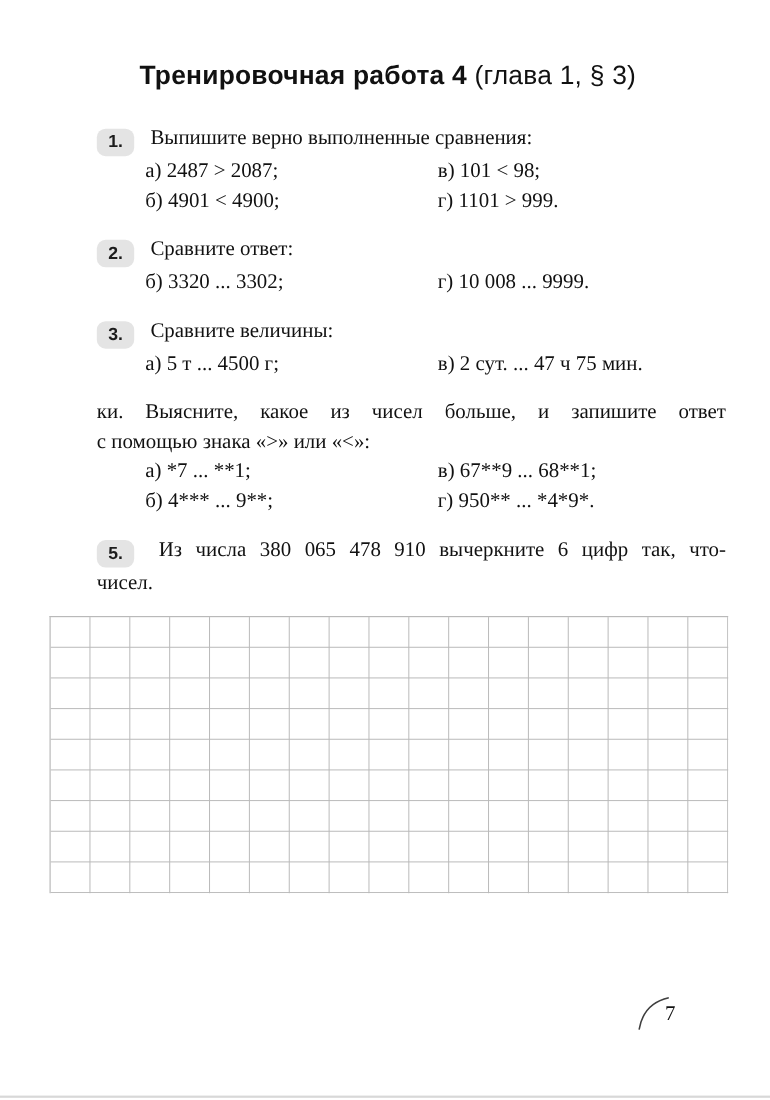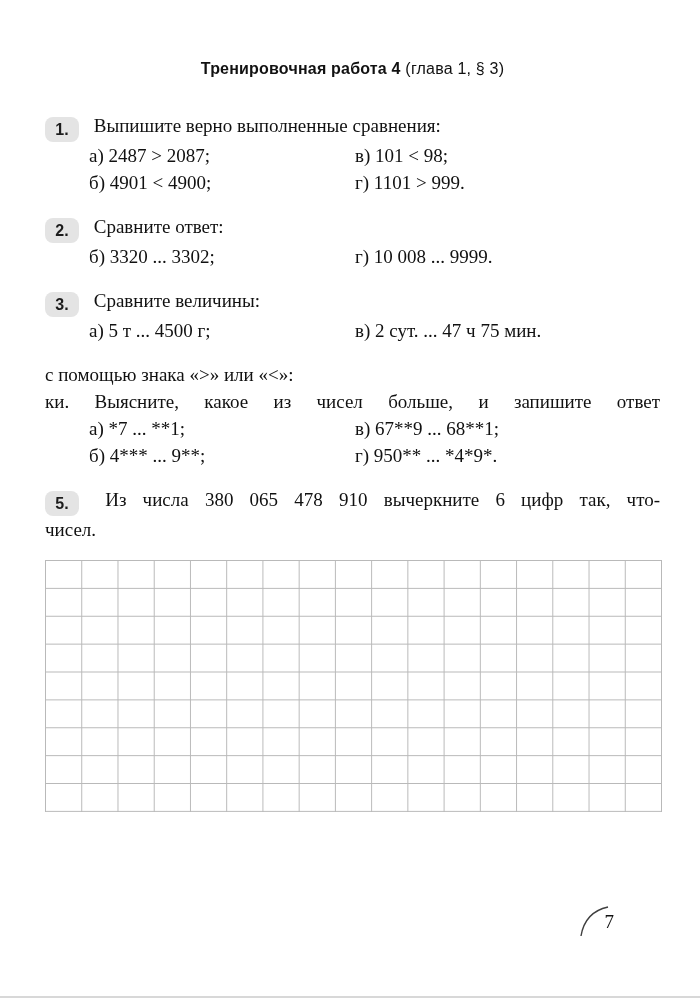--- a/index.html
+++ b/index.html
@@ -8,28 +8,28 @@
     width: 700px; height: 1000px;
     position: relative; overflow: hidden;
     font-family: "Liberation Serif", "DejaVu Serif", serif;
     color: #111;
   }
   .page { padding: 56px 40px 0 45px; }
 
   .title {
     text-align: center;
     font-family: "Liberation Sans", "DejaVu Sans", sans-serif;
-    font-size: 16px; line-height: 26px;
+    font-size: 24px; line-height: 26px;
     margin-bottom: 30px;
     letter-spacing: 0.2px;
   }
   .title .t-bold { font-weight: 700; }
   .title .t-rest { font-weight: 400; }
 
-  .problem { font-size: 19px; line-height: 27px; margin-bottom: 17px; }
+  .problem { font-size: 19px; line-height: 27px; margin-bottom: 17px; margin-left: 43px; }
 
   .badge {
     display: inline-flex; align-items: center; justify-content: center;
     width: 34px; height: 25px;
     border-radius: 8px;
     background: #e4e4e4;
     font-family: "Liberation Sans", "DejaVu Sans", sans-serif;
     font-weight: 700; font-size: 16px; color: #1c1c1c;
     margin-right: 10px;
     vertical-align: -3px;
@@ -118,22 +118,22 @@
         <span class="opt-left">а) 5 т ... 4500 г;</span>
         <span class="opt-right">в) 2 сут. ... 47 ч 75 мин.</span>
       </div>
       <div class="opt-row">
         <span class="opt-right"></span>
       </div>
     </div>
   </section>
 
   <section class="problem">
+    <div class="cont-line fill">ки. Выясните, какое из чисел больше, и запишите ответ</div>
     <div class="cont-line">с помощью знака «&gt;» или «&lt;»:</div>
-    <div class="cont-line fill">ки. Выясните, какое из чисел больше, и запишите ответ</div>
     <div class="options">
       <div class="opt-row">
         <span class="opt-left">а) *7 ... **1;</span>
         <span class="opt-right">в) 67**9 ... 68**1;</span>
       </div>
       <div class="opt-row">
         <span class="opt-left">б) 4*** ... 9**;</span>
         <span class="opt-right">г) 950** ... *4*9*.</span>
       </div>
     </div>

